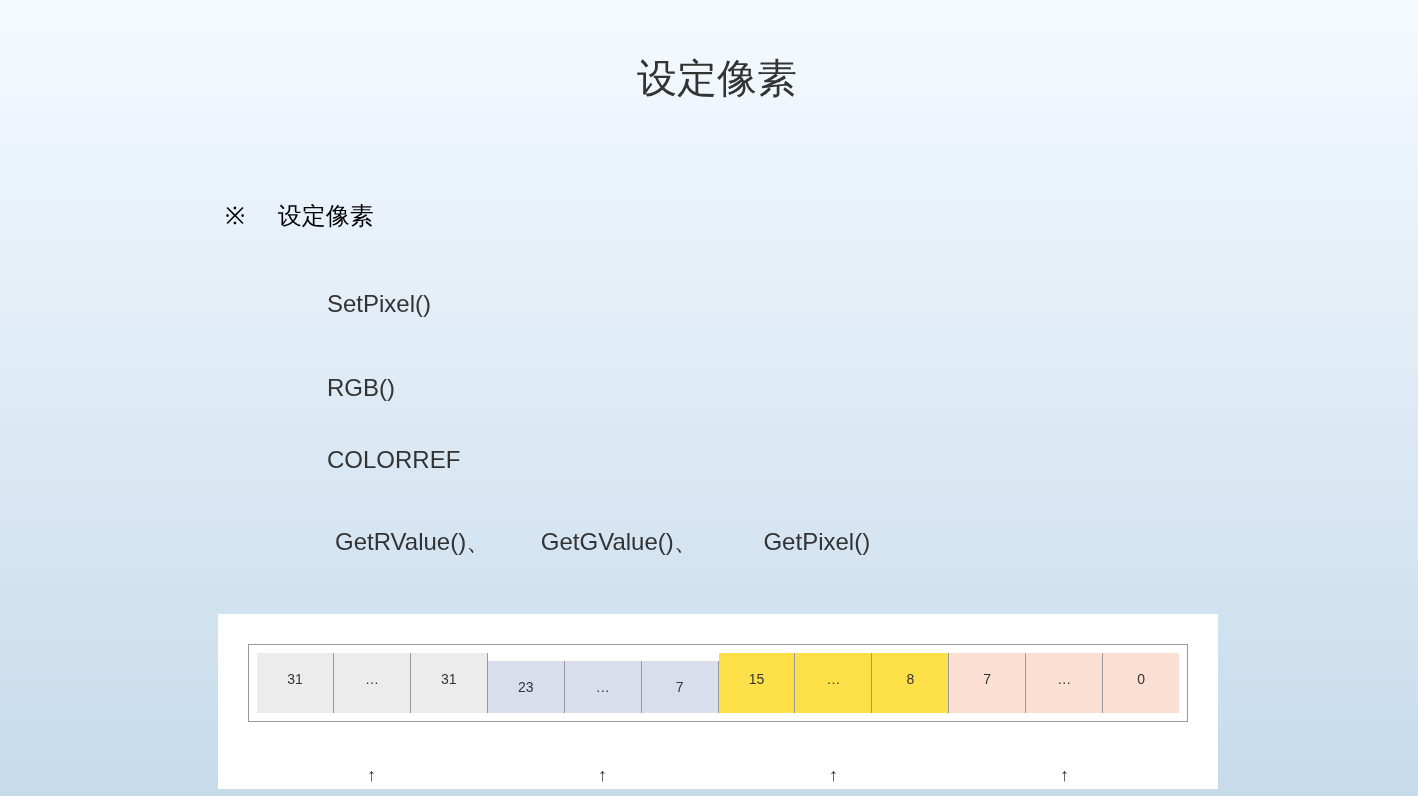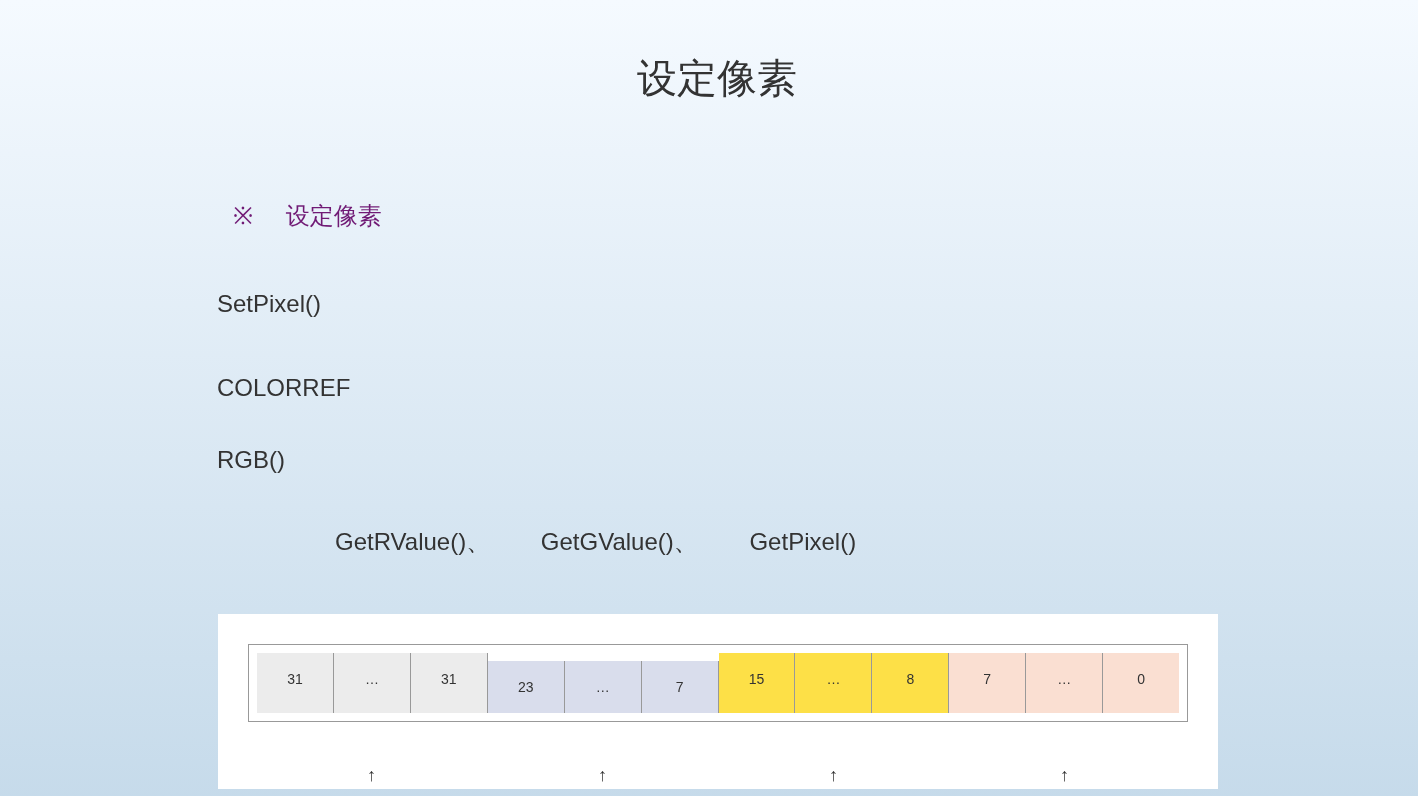--- a/index.html
+++ b/index.html
@@ -17,44 +17,44 @@
       padding-top: 35px;
       font-weight: 400;
       color: #333;
     }
     .content {
       margin-left: 185px;
       margin-top: 60px;
     }
     .section-head {
       font-size: 24px;
-      color: #701a75;
+      color: #000000;
       margin-bottom: 35px;
       position: relative;
-      margin-left: 8px;
     }
     .bullet {
       display: inline-block;
       margin-right: 10px;
     }
     .item {
       font-size: 24px;
+      margin-left: 110px;
       margin-bottom: 40px;
       color: #333;
     }
     .line-group {
       font-size: 24px;
       margin-left: 110px;
       margin-bottom: 40px;
     }
     .line-group span {
       display: inline-block;
     }
     .gv1 { margin-right: 28px; }
-    .gv2 { margin-right: 29px; }
+    .gv2 { margin-right: 43px; }
     .diagram-area {
       background: #fff;
       position: absolute;
       left: 210px;
       width: 1000px;
       top: 606px;
       height: 175px;
       padding: 30px;
     }
     .bit-row {
@@ -102,22 +102,22 @@
 <h1 class="title">设定像素</h1>
 
 <div class="content">
 
   <div class="section-head">
     <span class="bullet">※</span>
     <span>设定像素</span>
   </div>
   <div class="item">SetPixel()</div>
 
+  <div class="item item-tight">RGB()</div>
   <div class="item item-tight">COLORREF</div>
-  <div class="item item-tight">RGB()</div>
   <div class="line-group">
     <span class="gv1">GetRValue()、</span>
     <span class="gv2">GetGValue()、</span>
     <span class="gv3">GetPixel()</span>
   </div>
 
 </div>
 
 <div class="diagram-area">
   <div class="bit-row">

